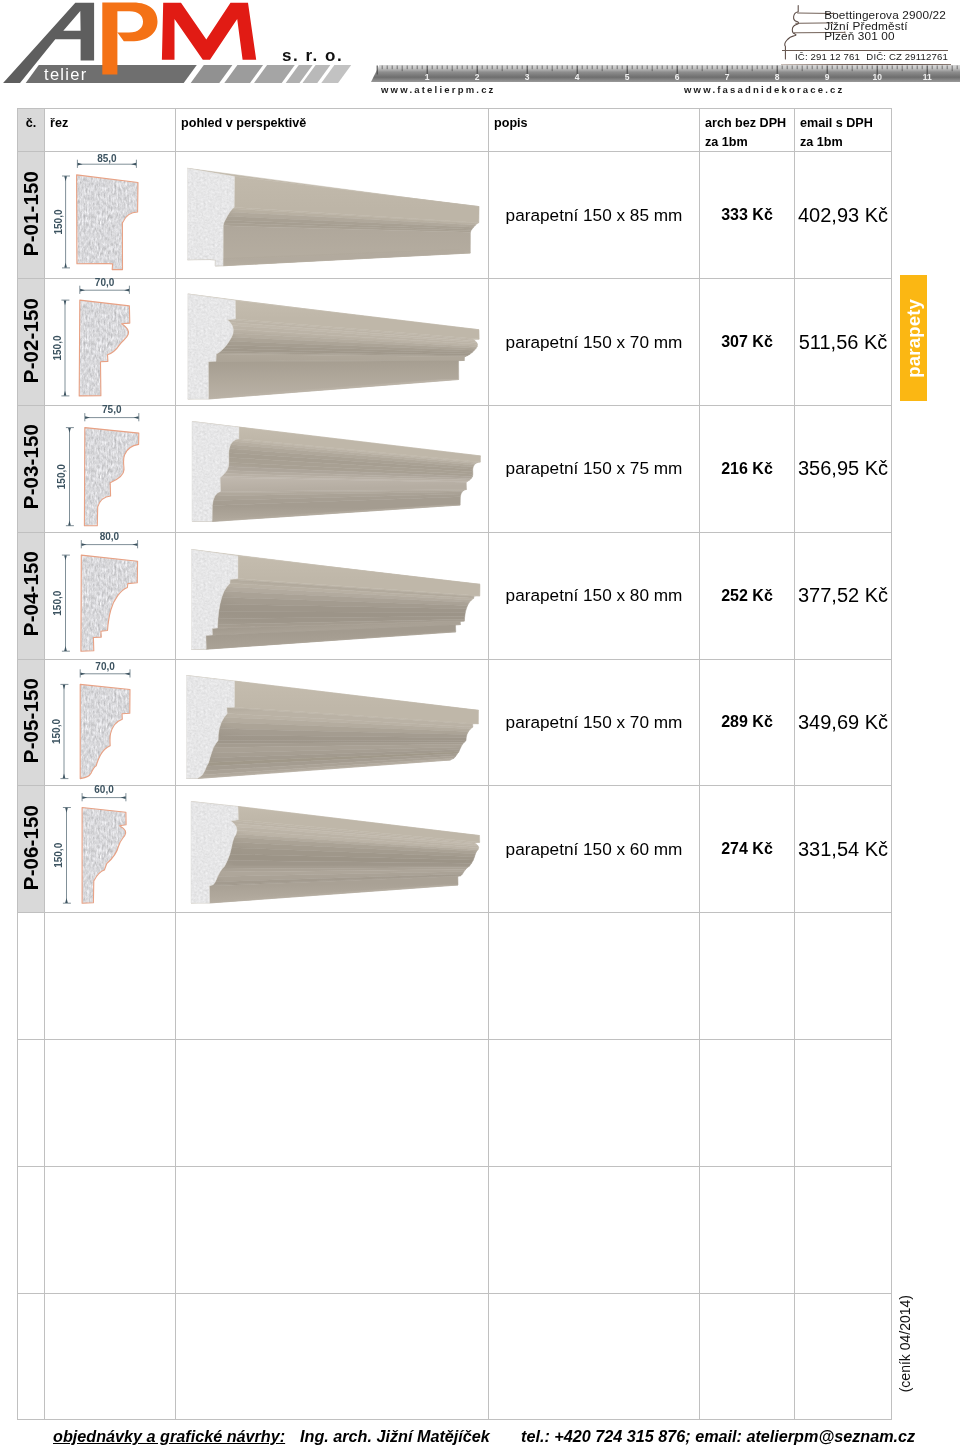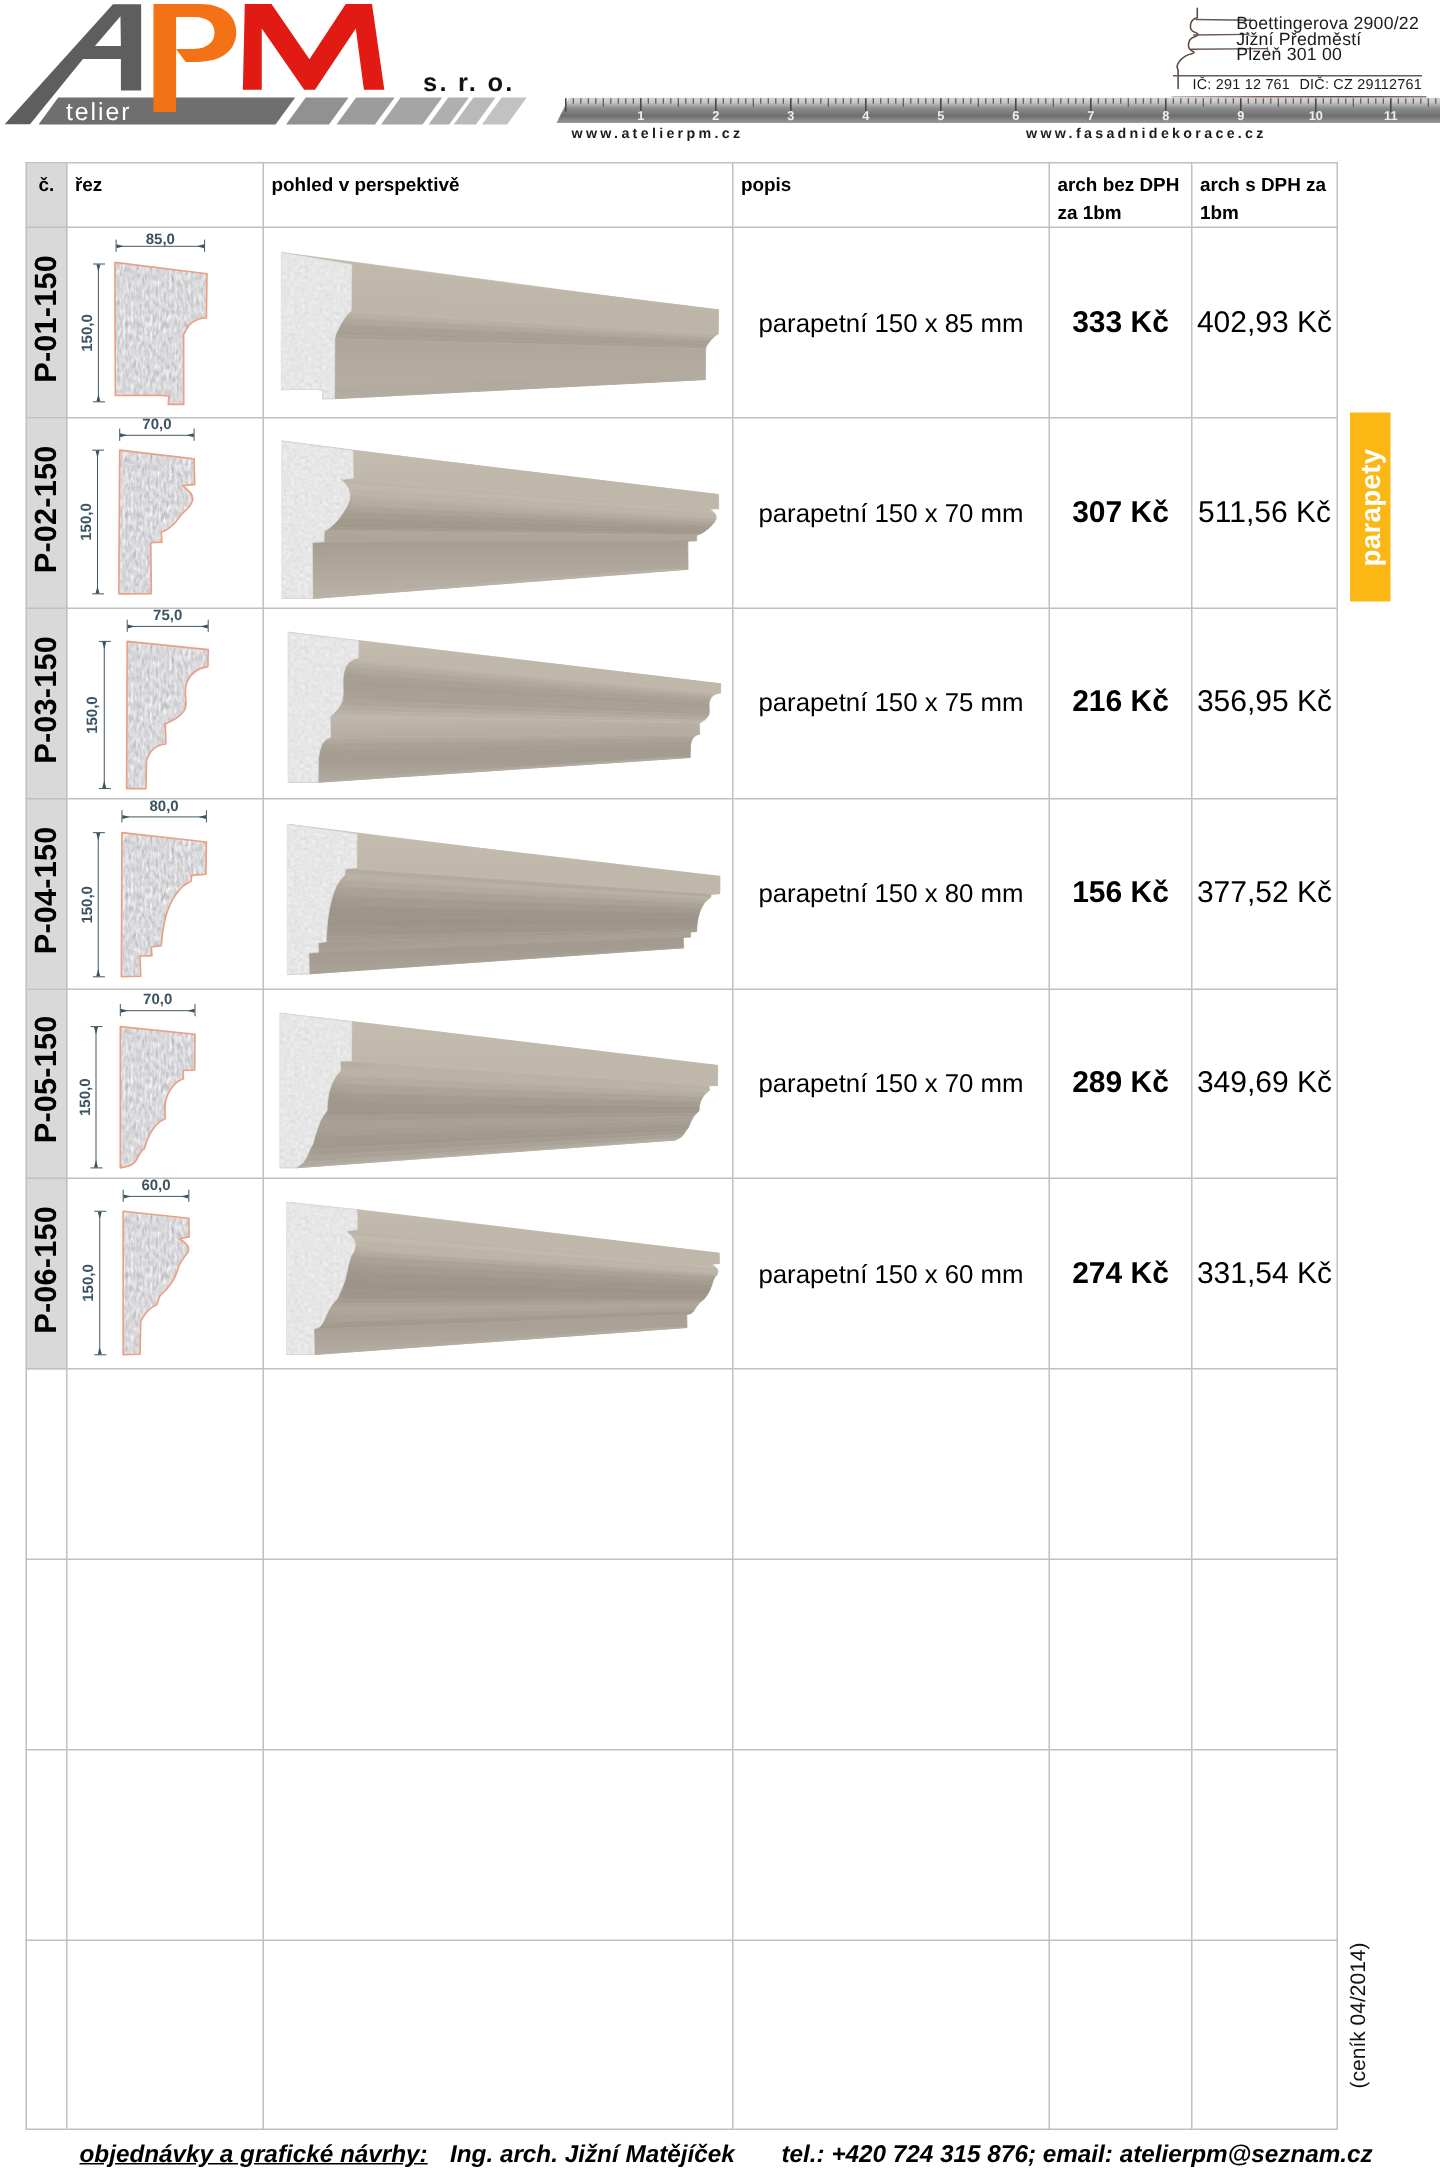--- a/index.html
+++ b/index.html
@@ -70,21 +70,21 @@
     display:inline-block;
     writing-mode:vertical-rl; transform:rotate(180deg);
     font-size:20.5px; font-weight:bold; letter-spacing:0.1px;
     font-family:"Liberation Sans", sans-serif; white-space:nowrap;
   }
   td.c-sec { text-align:left; padding:0; position:relative; }
   .secsvg { display:block; position:absolute; left:-1px; top:-1px; }
   td.c-persp { text-align:left; padding:0; position:relative; }
   .perspsvg { display:block; position:absolute; left:-1px; top:-1px; }
   td.c-desc { text-align:center; font-size:17.2px; font-family:"Liberation Sans", sans-serif; color:#000; }
-  td.c-p1 { text-align:center; font-size:20px; font-weight:bold; font-family:"Liberation Sans", sans-serif; color:#000; }
+  td.c-p1 { text-align:center; font-size:16px; font-weight:bold; font-family:"Liberation Sans", sans-serif; color:#000; }
   td.c-p2 { text-align:center; font-size:20px; font-family:"Liberation Sans", sans-serif; color:#000; }
 
   
   #sidetab {
     position:absolute; left:900px; top:275px; width:27px; height:126px;
     background:#FBB713; display:flex; align-items:center; justify-content:center;
   }
   #sidetab span {
     writing-mode:vertical-rl; transform:rotate(180deg);
     color:#ffffff; font-size:18.5px; font-weight:bold;
@@ -360,21 +360,21 @@
           <col style="width:95px">
           <col style="width:97px">
       </colgroup>
       <thead>
           <tr id="thr">
             <th class="cnum">č.</th>
             <th>řez</th>
             <th>pohled v perspektivě</th>
             <th>popis</th>
             <th>arch bez DPH za 1bm</th>
-            <th>arch s DPH za 1bm</th>
+            <th>email s DPH za 1bm</th>
           </tr>
         </thead>
       <tbody id="tbody">
           <tr>
             <td class="c-code"><span>P-01-150</span></td>
             <td class="c-sec">
               <svg class="secsvg" width="131" height="127" viewBox="0 0 131 127">
                 <path d="M32.6,23.9 L94.0,31.5 L93.6,61.0 C87.5,61.2 82.2,63.6 79.1,70.9 L78.4,71.7 L78.5,118.6 L68.2,118.6 L68.6,112.9 L61.6,112.5 L32.9,112.7 Z" fill="url(#hatchpat)" stroke="#e8a184" stroke-width="1.1" stroke-linejoin="round"></path>
                 <g stroke="#3c5360" stroke-width="0.65" fill="none">
                   <line x1="33.4" y1="8.7" x2="33.4" y2="16.9"></line>
@@ -842,21 +842,21 @@
                 <path d="M42.63,92.50 L42.54,95.90 L289.38,88.98 L289.45,87.25Z" fill="url(#pg3_11)" stroke="url(#pg3_11)" stroke-width="0.5"></path>
                 <path d="M42.54,95.90 L37.10,96.60 L285.23,89.34 L289.38,88.98Z" fill="url(#pg3_12)" stroke="url(#pg3_12)" stroke-width="0.5"></path>
                 <path d="M37.10,96.60 L37.42,102.90 L285.48,92.55 L285.23,89.34Z" fill="url(#pg3_13)" stroke="url(#pg3_13)" stroke-width="0.5"></path>
                 <path d="M37.42,102.90 L30.91,103.40 L280.50,92.81 L285.48,92.55Z" fill="url(#pg3_14)" stroke="url(#pg3_14)" stroke-width="0.5"></path>
                 <path d="M30.91,103.40 L31.24,117.20 L280.75,99.85 L280.50,92.81Z" fill="url(#pg3_15)" stroke="url(#pg3_15)" stroke-width="0.5"></path>
                 <path d="M31.24,117.20 L16.50,117.50 L269.50,100.00 L280.75,99.85Z" fill="url(#pg3_16)" stroke="url(#pg3_16)" stroke-width="0.5"></path>
                 <path d="M16.5,17.5 L63.0,24.0 L62.9,46.5 L55.2,47.4 L54.9,51.3 L51.8,54.7 L49.0,59.3 L46.7,65.3 L45.0,72.0 L43.7,79.5 L43.0,86.5 L42.6,92.5 L42.5,95.9 L37.1,96.6 L37.4,102.9 L30.9,103.4 L31.2,117.2 L16.5,117.5 Z" fill="url(#epsface)" stroke="#dddbd6" stroke-width="0.45"></path>
               </svg>
             </td>
             <td class="c-desc">parapetní 150 x 80 mm</td>
-            <td class="c-p1">156 Kč</td>
+            <td class="c-p1">252 Kč</td>
             <td class="c-p2">377,52 Kč</td>
           </tr>
           <tr>
             <td class="c-code"><span>P-05-150</span></td>
             <td class="c-sec">
               <svg class="secsvg" width="131" height="127" viewBox="0 0 131 127">
                 <path d="M36.2,25.4 L86.0,30.5 L85.8,54.3 L78.0,54.7 L78.3,60.2 C73.0,62.0 68.4,67.3 66.6,74.3 C65.6,78.2 66.0,83.0 66.2,86.8 C62.0,88.5 59.0,91.5 56.5,96.1 C54.0,100.6 53.2,103.0 52.2,106.8 C50.0,108.0 48.8,110.5 47.1,114.1 C45.3,117.0 43.5,118.3 36.2,119.6 Z" fill="url(#hatchpat)" stroke="#e8a184" stroke-width="1.1" stroke-linejoin="round"></path>
                 <g stroke="#3c5360" stroke-width="0.65" fill="none">
                   <line x1="36.2" y1="10.3" x2="36.2" y2="18.5"></line>
                   <line x1="86" y1="10.3" x2="86" y2="18.5"></line>

